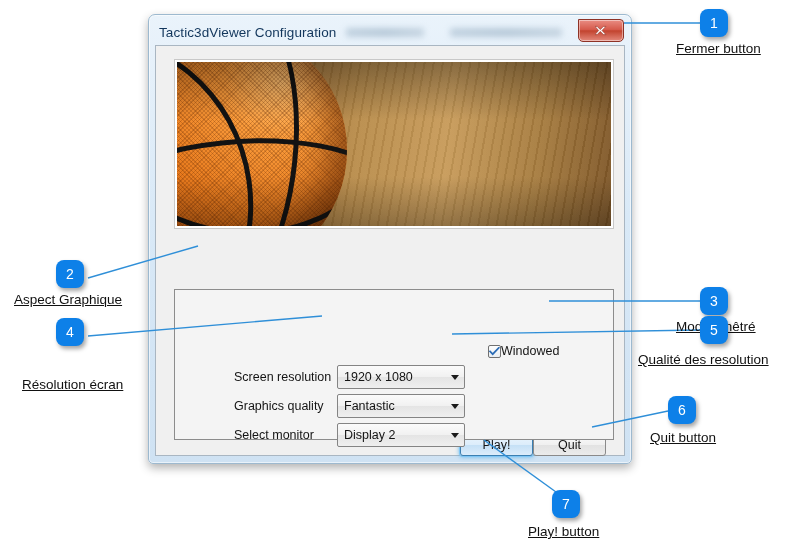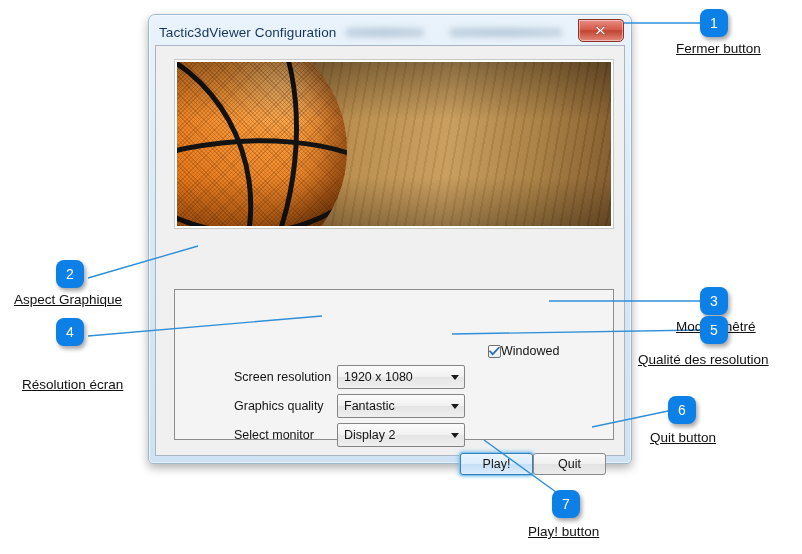--- a/index.html
+++ b/index.html
@@ -316,21 +316,21 @@
     justify-content: center;
     box-sizing: border-box;
   }
   .checkbox svg { display: block; }
   #windowed-label { font-size: 12.5px; color: #141414; }
 
   
   #button-bar {
     position: absolute;
     right: 18px;
-    top: 407px;
+    top: 388px;
     display: flex;
     gap: 0;
   }
   .dlg-button {
     width: 73px;
     height: 22px;
     font-size: 12.5px;
     color: #141414;
     border: 1px solid #8a8a8a;
     border-radius: 3px;

